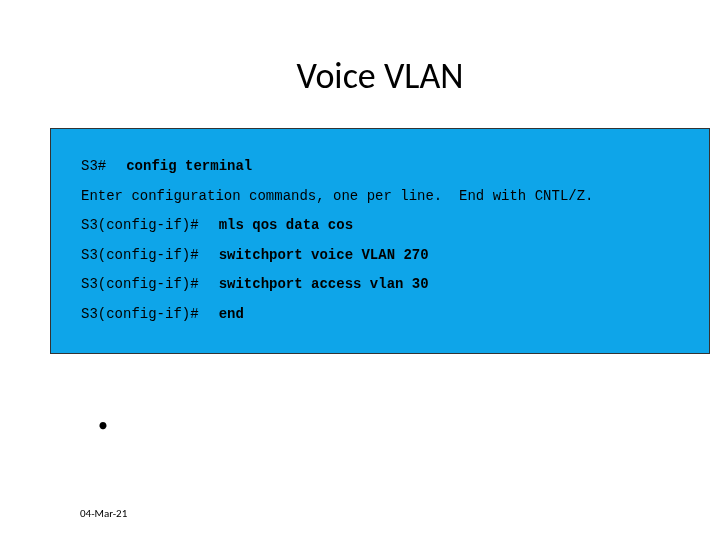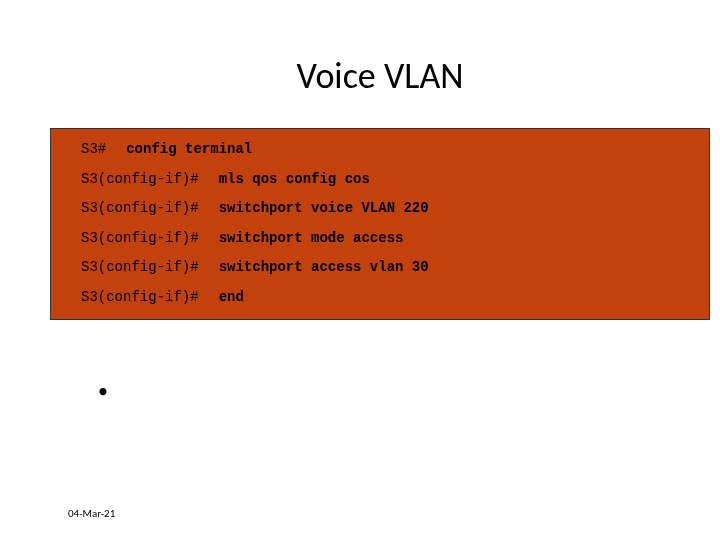--- a/index.html
+++ b/index.html
@@ -19,22 +19,22 @@
       text-align: center;
       font-size: 36px;
       font-weight: 400;
       color: #000;
       padding-top: 24px;
       padding-bottom: 20px;
     }
     .terminal-box {
       margin: 0 30px;
       border: 1px solid #333;
-      background: #c2410c;
-      padding: 1px 10px;
+      background: #0ea5e9;
+      padding: 18px 10px;
       font-family: "Courier New", Courier, monospace;
       font-size: 14px;
       line-height: 1.4;
       color: #000;
     }
     .terminal-line {
       white-space: pre;
     }
     .prompt {
       font-weight: normal;
@@ -51,37 +51,37 @@
       gap: 10px;
       font-size: 26px;
       color: #000;
     }
     .bullet-dot {
       font-size: 20px;
       line-height: 34px;
     }
     .footer-date {
       position: absolute;
-      left: 38px;
+      left: 50px;
       bottom: 30px;
       font-size: 11px;
       color: #000;
       text-align: center;
     }
   </style>
 </head>
 <body>
 
 <h1 class="slide-title">Voice VLAN</h1>
 
 <div class="terminal-box">
   <div class="terminal-line"><span class="prompt">S3#</span><span class="cmd">config terminal</span></div>
-  <div class="terminal-line"><span class="prompt">S3(config-if)#</span><span class="cmd">mls qos config cos</span></div>
-  <div class="terminal-line"><span class="prompt">S3(config-if)#</span><span class="cmd">switchport voice VLAN 220</span></div>
-  <div class="terminal-line"><span class="prompt">S3(config-if)#</span><span class="cmd">switchport mode access</span></div>
+  <div class="terminal-line"><span class="prompt">Enter configuration commands, one per line.  End with CNTL/Z.</span><span class="cmd"></span></div>
+  <div class="terminal-line"><span class="prompt">S3(config-if)#</span><span class="cmd">mls qos data cos</span></div>
+  <div class="terminal-line"><span class="prompt">S3(config-if)#</span><span class="cmd">switchport voice VLAN 270</span></div>
   <div class="terminal-line"><span class="prompt">S3(config-if)#</span><span class="cmd">switchport access vlan 30</span></div>
   <div class="terminal-line"><span class="prompt">S3(config-if)#</span><span class="cmd">end</span></div>
 </div>
 
 <div class="bullet-list">
   <div class="bullet-item">
     <span class="bullet-dot">•</span>
   </div>
 </div>
 

